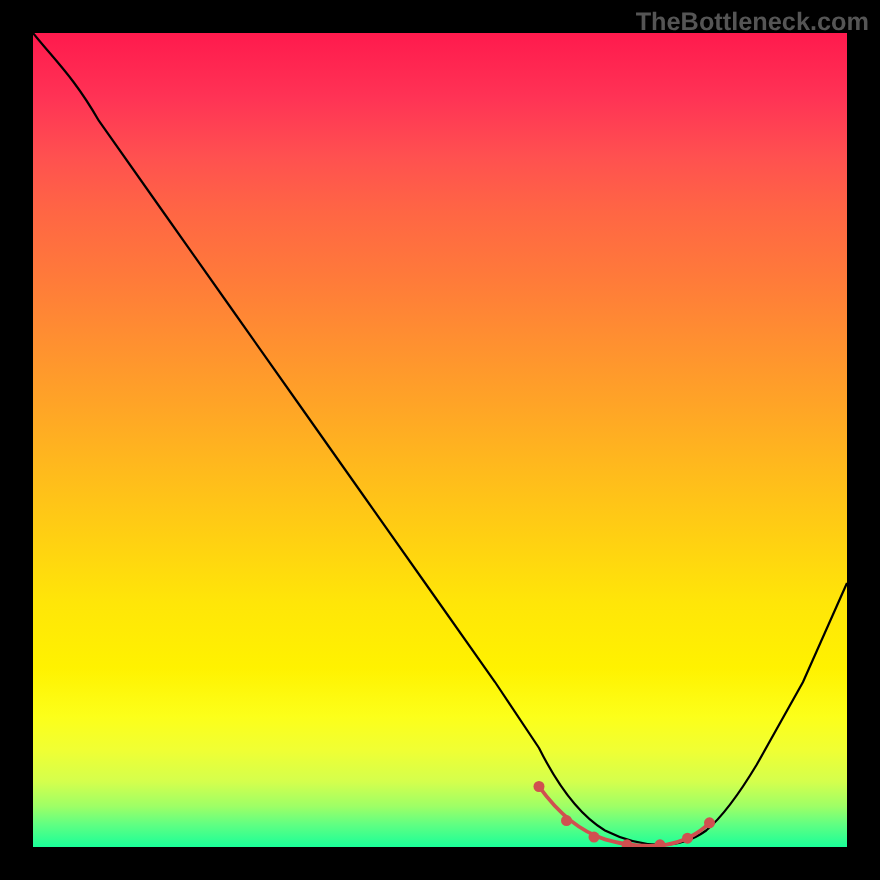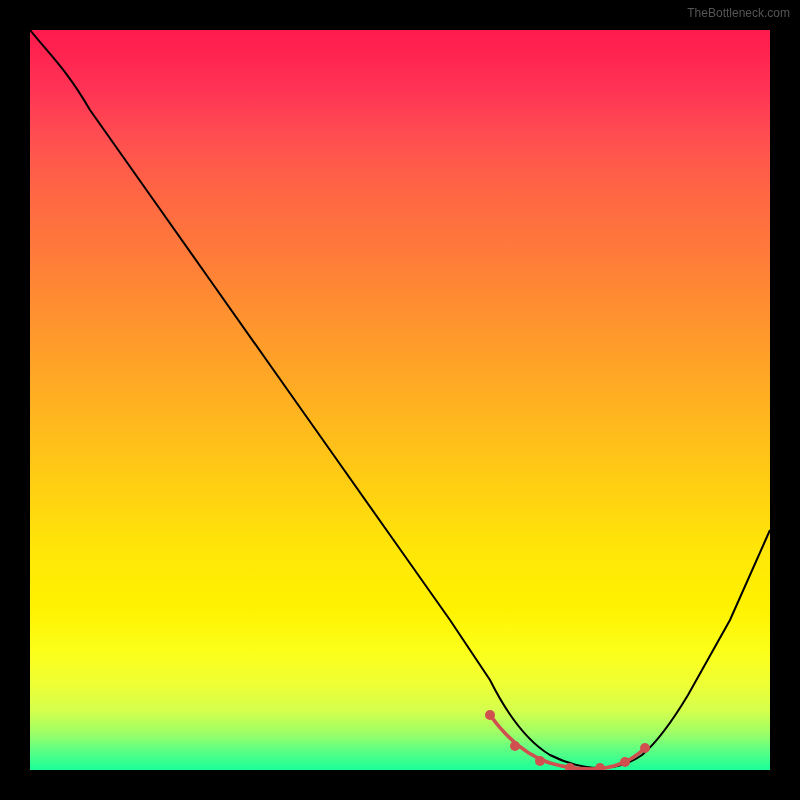--- a/index.html
+++ b/index.html
@@ -12,22 +12,22 @@
       height: 800px;
       background: #000;
       position: relative;
       font-family: Arial, sans-serif;
     }
     .watermark {
       position: absolute;
       top: 6px;
       right: 10px;
       color: #555;
-      font-size: 12px;
-      font-weight: normal;
+      font-size: 23px;
+      font-weight: bold;
       z-index: 10;
     }
     .chart-container {
       position: absolute;
       top: 30px;
       left: 30px;
       width: 740px;
       height: 740px;
       background: linear-gradient(to bottom,
         #ff1a4d 0%,

